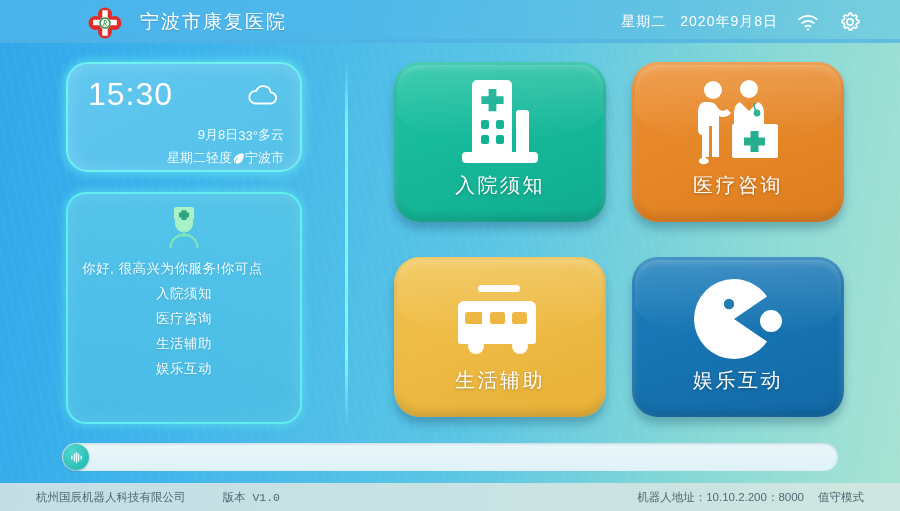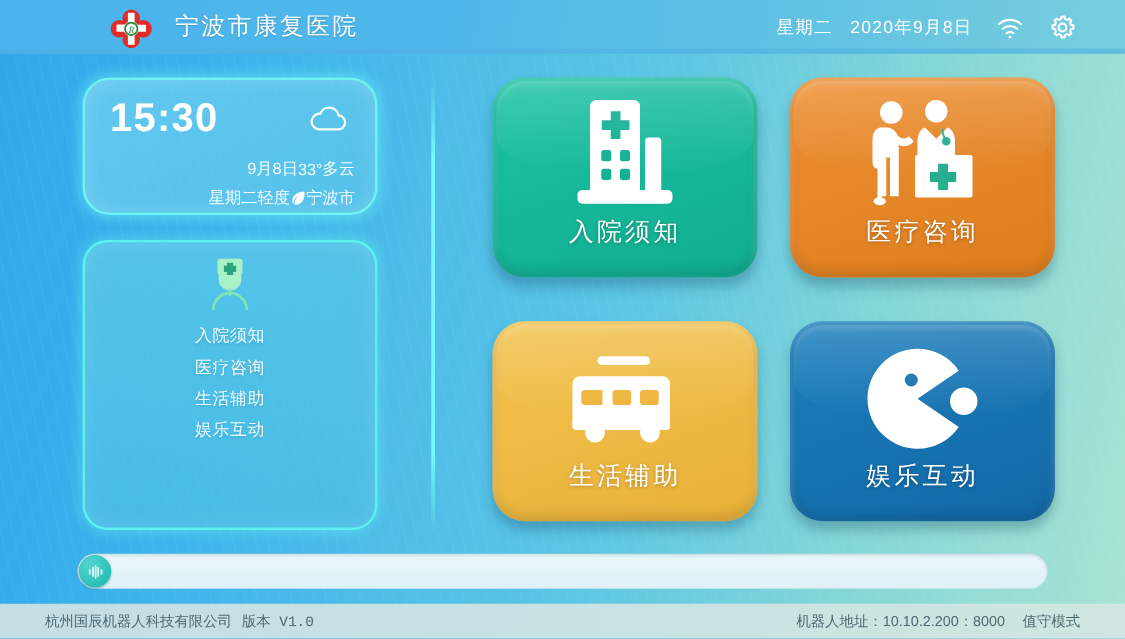--- a/index.html
+++ b/index.html
@@ -43,21 +43,21 @@
   
   .weather-card{
     position:absolute; left:66px; top:62px; width:236px; height:110px;
     border-radius:22px;
     background:linear-gradient(135deg,rgba(125,216,243,.62),rgba(96,200,232,.52));
     border:2px solid #6ff2f0;
     box-shadow:0 0 10px 2px rgba(110,245,245,.55), inset 0 0 18px rgba(255,255,255,.18);
   }
   .wc-time{
     position:absolute; left:20px; top:12px; font-size:32px; color:#ffffff;
-    letter-spacing:1px; font-weight:700;
+    letter-spacing:1px; font-weight:400;
   }
   .wc-cloud{ position:absolute; right:20px; top:18px; width:34px; height:26px; }
   .wc-row{ position:absolute; left:20px; right:16px; display:flex; justify-content:flex-end; font-size:13px; color:#f2fdff; }
   .wc-row.r1{ top:62px; }
   .wc-row.r2{ top:85px; }
   .wc-right{ display:flex; align-items:center; }
   .leaf{ width:13px; height:13px; display:inline-block; }
 
   .chat-card{
     position:absolute; left:66px; top:192px; width:236px; height:232px;
@@ -117,21 +117,21 @@
   }
   .mic svg{ width:15px; height:15px; }
   .in-text{ flex:1; font-size:12px; color:#7fa6b1; padding-left:10px; }
 
   
   .footer{
     position:absolute; left:0; bottom:0; width:900px; height:28px;
     background:linear-gradient(95deg,#c4dee6,#c9e2e3 55%,#cfe6e0);
     display:flex; align-items:center; font-size:11.5px; color:#4c6a72;
   }
-  .f-left{ position:absolute; left:36px; display:flex; gap:8px; }
+  .f-left{ position:absolute; left:36px; display:flex; gap:37px; }
   .f-right{ position:absolute; right:36px; display:flex; gap:14px; }
   .f-ver{ font-family:Liberation Mono, monospace; }
 </style>
 </head>
 <body>
 
 <div id="screen">
 
   <div class="header">
     <span class="logo">
@@ -202,20 +202,21 @@
     <span class="nurse">
       <svg viewBox="0 0 46 46" width="46" height="46">
         <rect x="13" y="3" width="20" height="13" rx="2" fill="#a9f2c8"></rect>
         <path d="M20.5 6.2h5v2.4h2.4v5h-2.4v2.4h-5v-2.4h-2.4v-5h2.4z" fill="#2aa37e"></path>
         <path d="M14 16h18v3.5a9 9 0 0 1-18 0z" fill="#a9f2c8"></path>
         <path d="M23 27v6" stroke="#7fe5b6" stroke-width="2" fill="none"></path>
         <path d="M9.5 44c0-7.4 6-13.4 13.5-13.4S36.5 36.6 36.5 44" fill="none" stroke="#7fe5b6" stroke-width="2.2"></path>
       </svg>
     </span>
     <div class="chat-lines">
+      <p>你好, 很高兴为你服务!你可点</p>
       <p class="c">入院须知</p>
       <p class="c">医疗咨询</p>
       <p class="c">生活辅助</p>
       <p class="c">娱乐互动</p>
     </div>
   </div>
 
   <div class="divider"></div>
 
   <div class="tile" id="tile-0">

